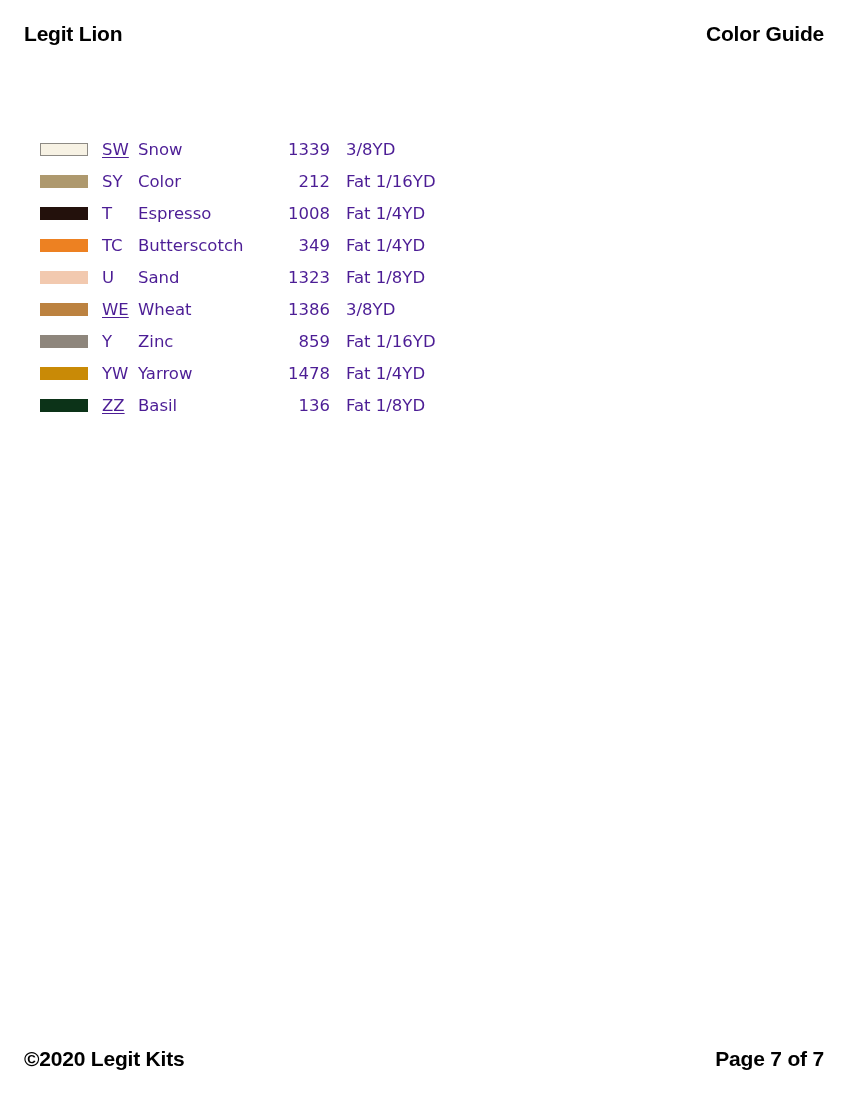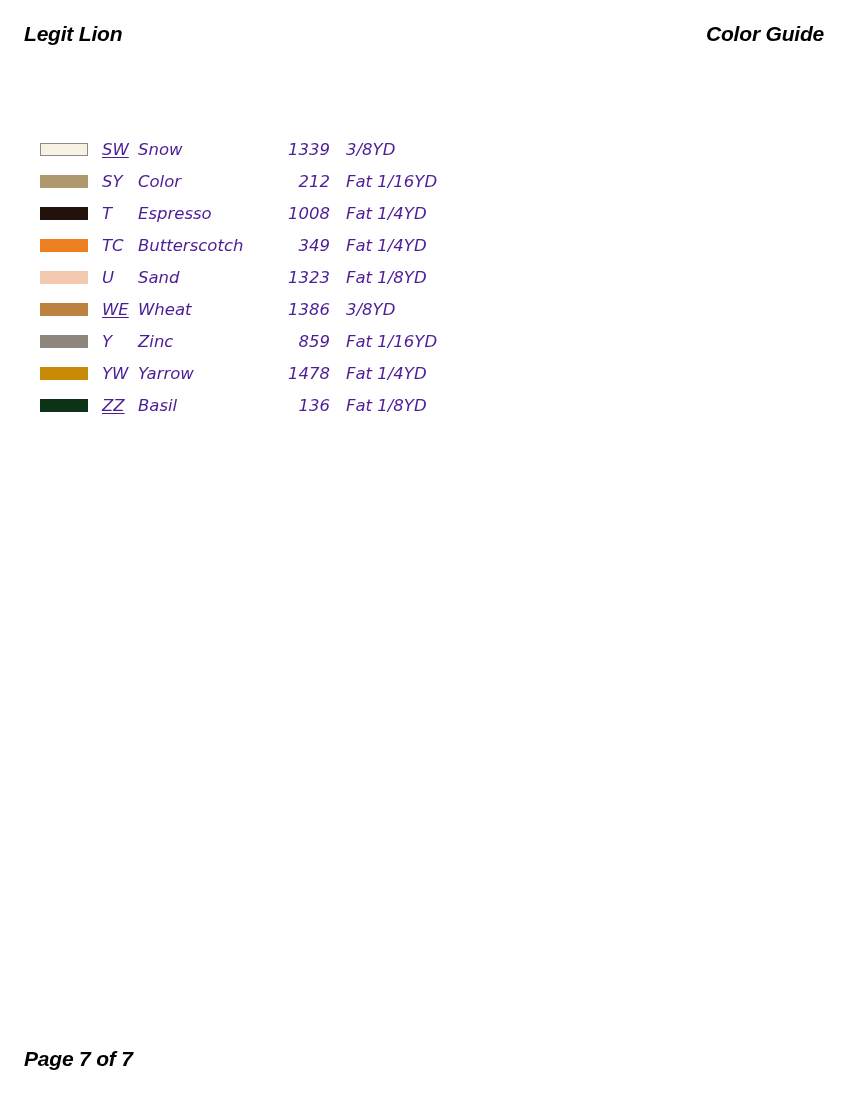--- a/index.html
+++ b/index.html
@@ -8,21 +8,20 @@
     background: #ffffff;
   }
   .page {
     position: relative;
     width: 848px;
     height: 1100px;
     background: #ffffff;
     font-family: "Liberation Sans", sans-serif;
     color: #000000;
     overflow: hidden;
-    font-style: italic;
   }
 
   
   .header {
     position: absolute;
     top: 19px;
     left: 24px;
     right: 24px;
     height: 30px;
     display: flex;
@@ -216,16 +215,17 @@
           <span class="swatch" style="background: rgb(12, 51, 24);"></span>
         </div>
         <div class="code-cell"><span class="code-text underlined">ZZ</span></div>
         <div class="name-cell">Basil</div>
         <div class="sku-cell">136</div>
         <div class="yard-cell">Fat 1/8YD</div>
       </div>
     </div>
 
   <div class="footer">
+    <div class="footer-left">©2020 Legit Kits</div>
     <div class="footer-right">Page 7 of 7</div>
   </div>
 
 </div>
 
 </body></html>

